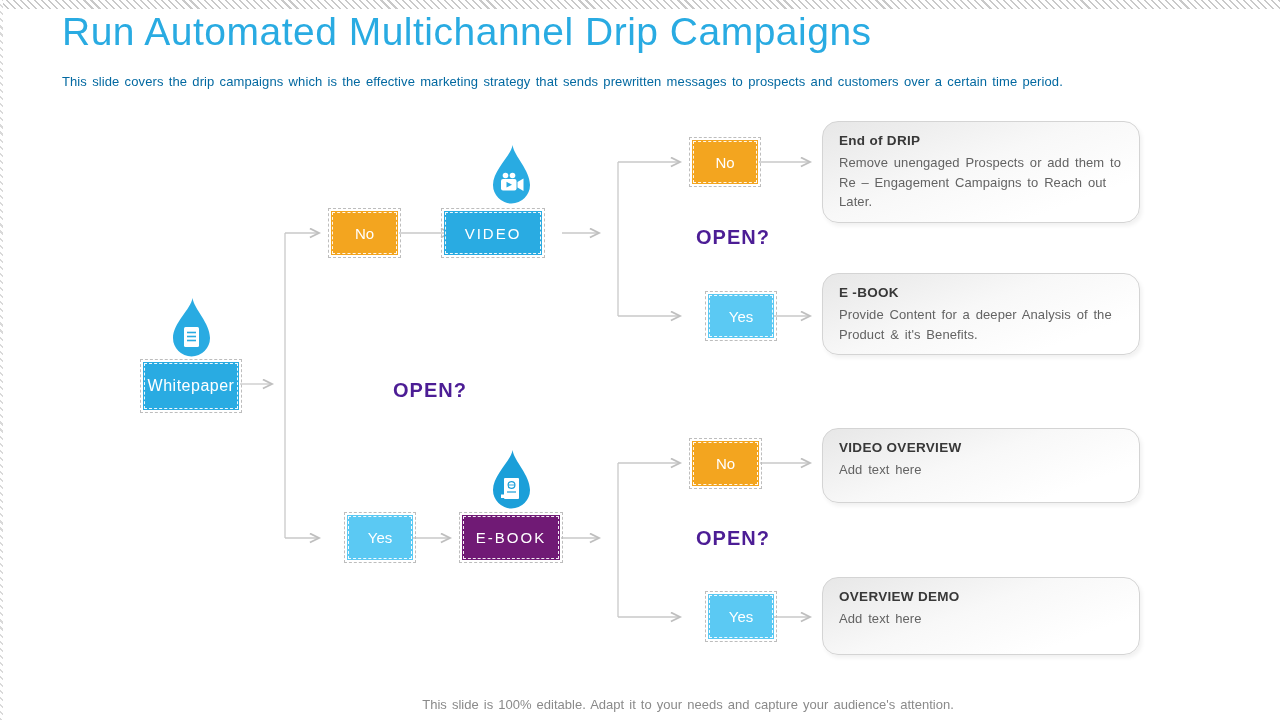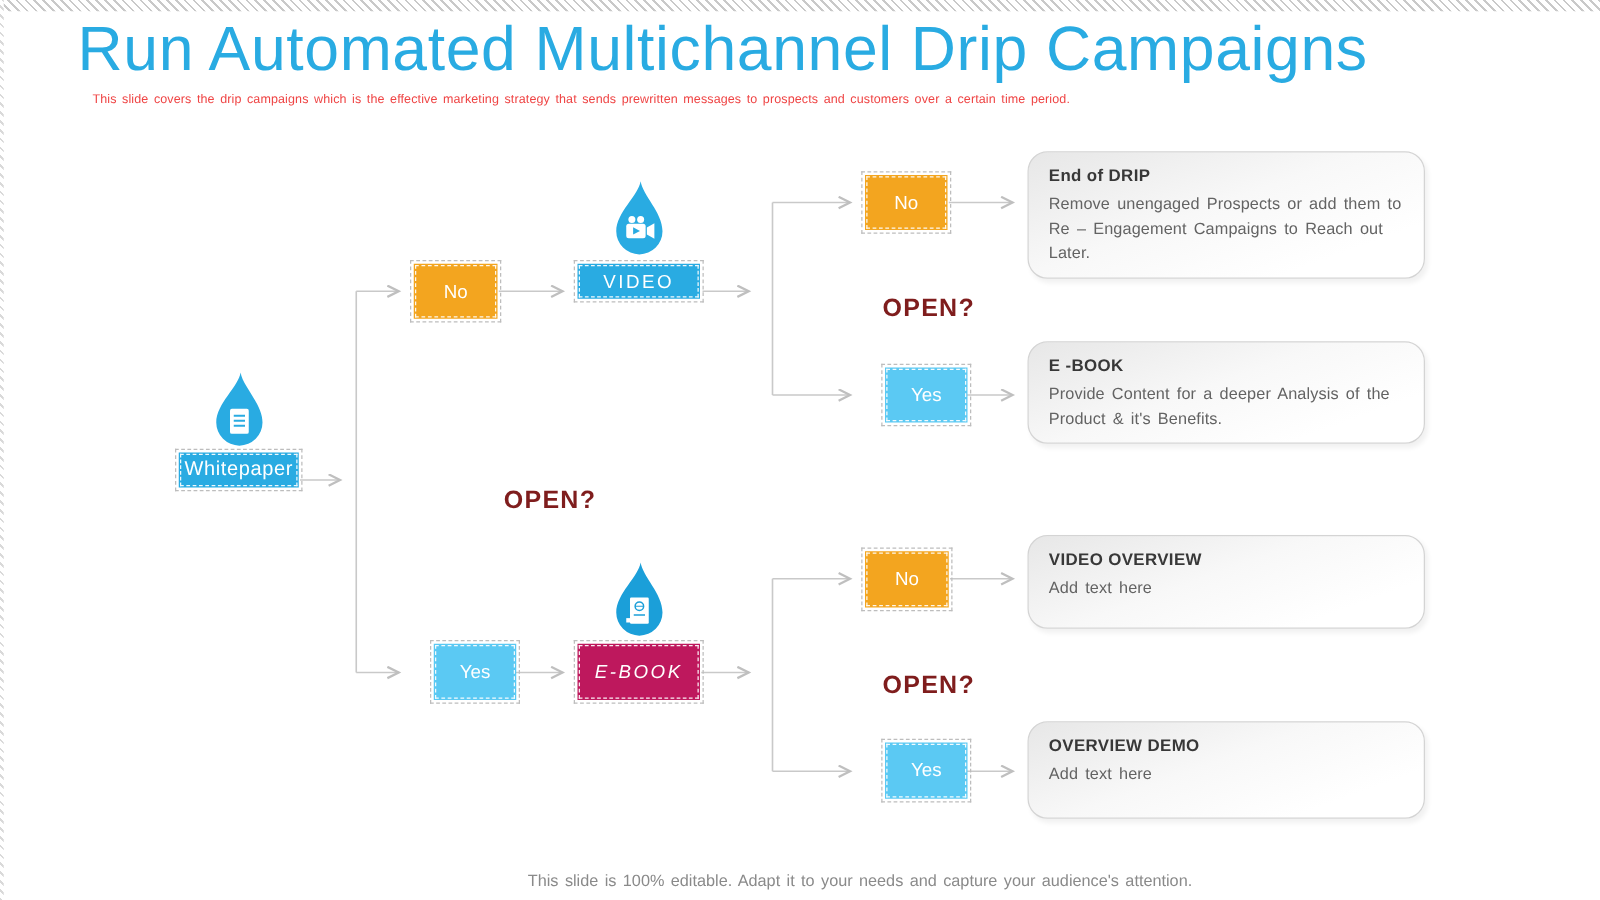--- a/index.html
+++ b/index.html
@@ -10,46 +10,46 @@
   .stripe-top{
     position:absolute;left:0;top:0;width:1280px;height:9px;
     background:repeating-linear-gradient(45deg,#c9c9c9 0px,#c9c9c9 1.5px,#ffffff 1.5px,#ffffff 5px);
   }
   .stripe-left{
     position:absolute;left:0;top:0;width:3px;height:720px;
     background:repeating-linear-gradient(45deg,#d9d9d9 0px,#d9d9d9 1.5px,#ffffff 1.5px,#ffffff 5px);
   }
   .title{
     position:absolute;left:62px;top:10px;margin:0;
-    font-size:50px;font-weight:400;letter-spacing:0.5px;color:#29ABE2;white-space:nowrap;
+    font-size:39px;font-weight:400;letter-spacing:0.5px;color:#29ABE2;white-space:nowrap;
   }
   .subtitle{
-    position:absolute;left:74px;top:74px;margin:0;width:1080px;
-    font-size:10px;color:#ef4444;letter-spacing:0.1px;word-spacing:1.5px;
+    position:absolute;left:62px;top:74px;margin:0;width:1080px;
+    font-size:13px;color:#0369a1;letter-spacing:0.1px;word-spacing:1.5px;
   }
   .footer{
     position:absolute;left:0;top:697px;width:1280px;margin:0;text-align:center;
     font-size:13px;color:#8a8a8a;word-spacing:1.5px;padding-left:48px;
   }
   svg.connectors{position:absolute;left:0;top:0;pointer-events:none;}
   .node{
     position:absolute;display:flex;align-items:center;justify-content:center;
     color:#ffffff;font-size:15px;z-index:2;
   }
   .node::before{content:"";position:absolute;inset:1px;border:1px dashed rgba(255,255,255,0.92);pointer-events:none;}
   .node::after{content:"";position:absolute;inset:-3px;border:1px dashed #bdbdbd;pointer-events:none;}
   .node.blue{background:#29ABE2;}
-  .node.deepblue{background:#be185d;font-style:italic;}
+  .node.deepblue{background:#701a75;}
   .node.orange{background:#F3A51F;}
   .node.lightblue{background:#5BC9F3;margin-left:16px;}
   .node.channel{letter-spacing:2px;}
   .node.start{font-size:16px;letter-spacing:0.5px;}
   .open-label{
-    position:absolute;width:140px;text-align:center;margin:10px;
-    font-size:20px;font-weight:700;color:#7f1d1d;letter-spacing:1px;z-index:2;
+    position:absolute;width:140px;text-align:center;margin:0;
+    font-size:20px;font-weight:700;color:#4c1d95;letter-spacing:1px;z-index:2;
   }
   .card{
     position:absolute;width:318px;box-sizing:border-box;z-index:2;
     border-radius:16px;border:1px solid #d4d4d4;
     background:linear-gradient(160deg,#e7e7e7 0%,#f8f8f8 45%,#ffffff 80%);
     box-shadow:2px 3px 4px rgba(0,0,0,0.06);
     padding:11px 16px 10px 16px;
   }
   .card h3{margin:0 0 5px 0;font-size:13.5px;font-weight:700;color:#383838;letter-spacing:0.3px;}
   .card p{margin:0;font-size:13px;color:#636363;line-height:1.5;letter-spacing:0.1px;word-spacing:2px;}
@@ -115,29 +115,29 @@
 
   <svg class="droplet" style="left:488px;top:448px" width="46" height="62" viewBox="0 0 46 62">
     <path d="M24.5,2 C23,13 5,27 5,42 a18.5,18.5 0 0 0 37,0 C42,27 26,13 24.5,2 Z" fill="#1B9FD9"></path>
     <rect x="16" y="30" width="15" height="21" rx="1" fill="#ffffff"></rect>
     <circle cx="23.5" cy="37" r="3.4" fill="none" stroke="#1B9FD9" stroke-width="1.2"></circle>
     <line x1="20.2" y1="37" x2="26.8" y2="37" stroke="#1B9FD9" stroke-width="0.9"></line>
     <line x1="19" y1="44" x2="28" y2="44" stroke="#1B9FD9" stroke-width="1.2"></line>
     <rect x="13" y="46.5" width="7.5" height="3.5" fill="#ffffff"></rect>
   </svg>
 
-  <div class="node blue start" style="left:143px;top:362px;width:96px;height:28px">
+  <div class="node blue start" style="left:143px;top:362px;width:96px;height:48px">
     <span>Whitepaper</span>
   </div>
 
   <div class="node orange" style="left:331px;top:211px;width:67px;height:44px">
     <span>No</span>
   </div>
 
-  <div class="node blue channel" style="left:462px;top:211px;width:98px;height:28px">
+  <div class="node blue channel" style="left:444px;top:211px;width:98px;height:44px">
     <span>VIDEO</span>
   </div>
 
   <div class="node lightblue" style="left:331px;top:515px;width:66px;height:45px">
     <span>Yes</span>
   </div>
 
   <div class="node deepblue channel" style="left:462px;top:515px;width:98px;height:45px">
     <span>E-BOOK</span>
   </div>

